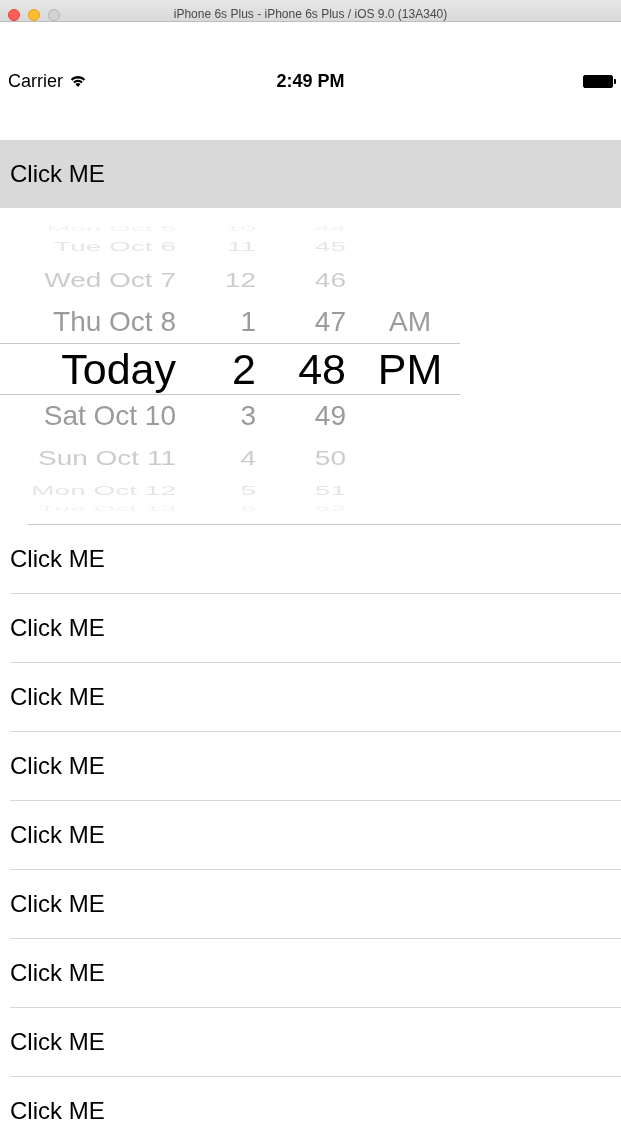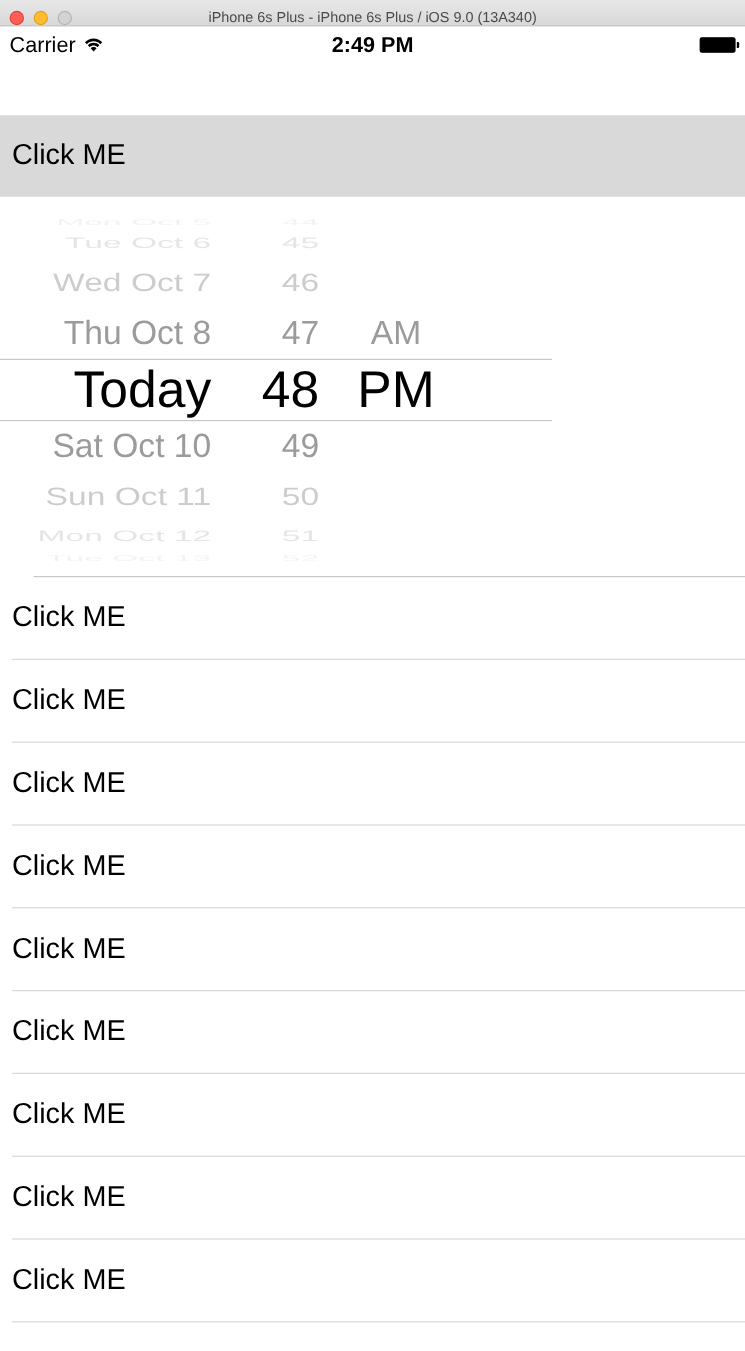--- a/index.html
+++ b/index.html
@@ -44,20 +44,21 @@
     
     .status-bar {
       height: 30px;
       display: flex;
       align-items: center;
       justify-content: space-between;
       padding: 0 8px;
       font-size: 18px;
       font-weight: 500;
       color: #000;
+      margin-top: 44px;
     }
     .status-left { display: flex; align-items: center; gap: 6px; }
     .wifi-icon svg { display: block; }
     .status-center {
       position: absolute;
       left: 50%;
       transform: translateX(-50%);
       font-weight: 600;
     }
     .battery {
@@ -221,20 +222,31 @@
       <div class="picker-item edge3">Mon Oct 5</div>
       <div class="picker-item edge2">Tue Oct 6</div>
       <div class="picker-item edge1">Wed Oct 7</div>
       <div class="picker-item">Thu Oct 8</div>
       <div class="picker-item selected">Today</div>
       <div class="picker-item">Sat Oct 10</div>
       <div class="picker-item edge1">Sun Oct 11</div>
       <div class="picker-item edge2">Mon Oct 12</div>
       <div class="picker-item edge3">Tue Oct 13</div>
     </div>
+    <div class="picker-col col-hour">
+      <div class="picker-item edge3">10</div>
+      <div class="picker-item edge2">11</div>
+      <div class="picker-item edge1">12</div>
+      <div class="picker-item">1</div>
+      <div class="picker-item selected">2</div>
+      <div class="picker-item">3</div>
+      <div class="picker-item edge1">4</div>
+      <div class="picker-item edge2">5</div>
+      <div class="picker-item edge3">6</div>
+    </div>
     <div class="picker-col col-min">
       <div class="picker-item edge3">44</div>
       <div class="picker-item edge2">45</div>
       <div class="picker-item edge1">46</div>
       <div class="picker-item">47</div>
       <div class="picker-item selected">48</div>
       <div class="picker-item">49</div>
       <div class="picker-item edge1">50</div>
       <div class="picker-item edge2">51</div>
       <div class="picker-item edge3">52</div>

